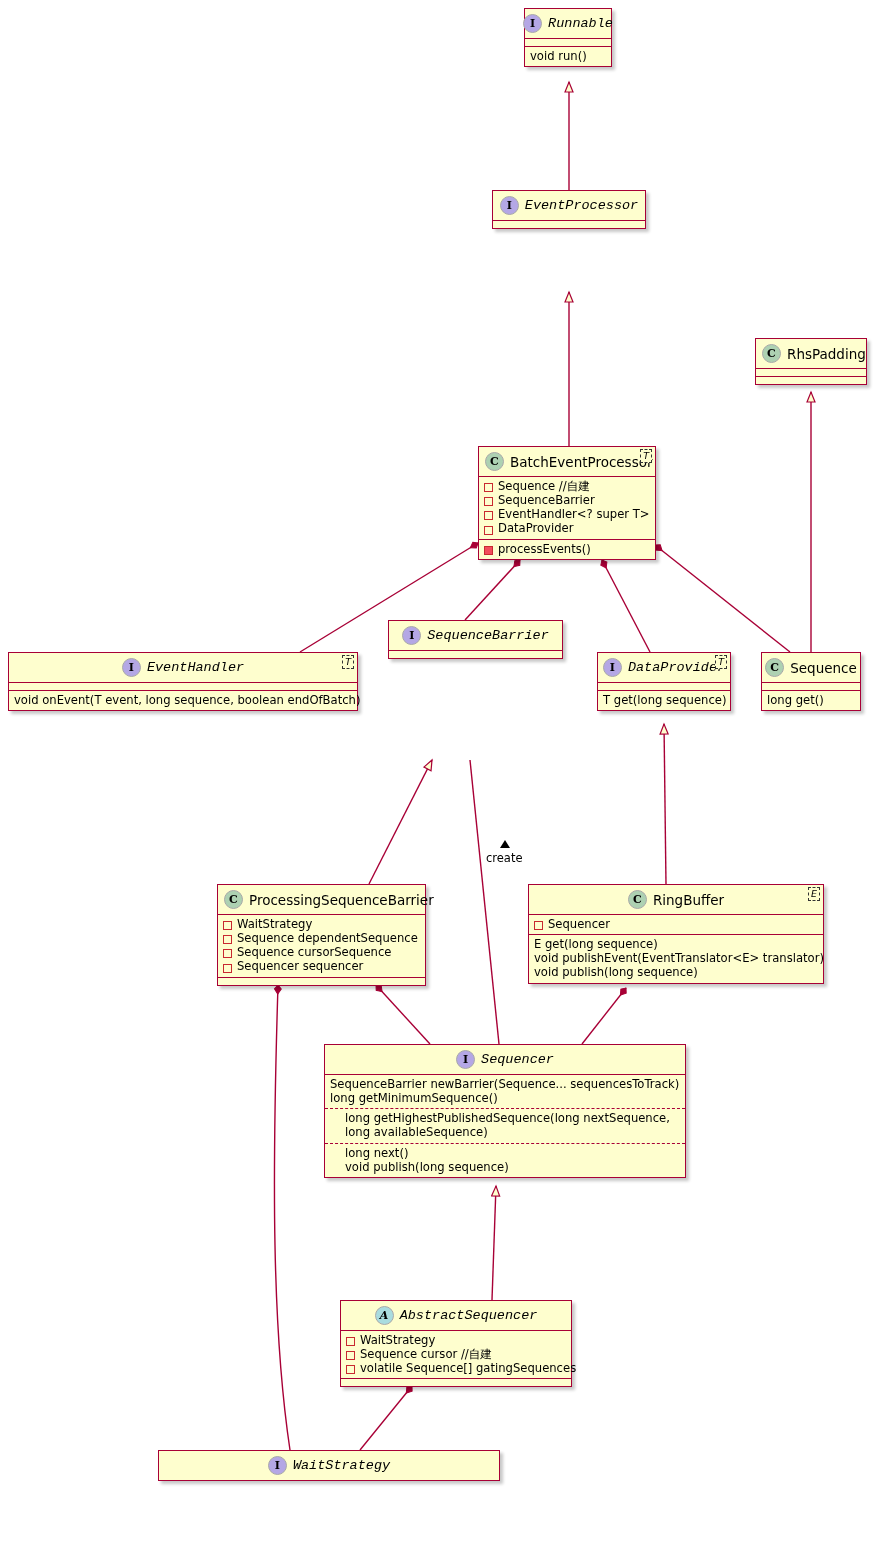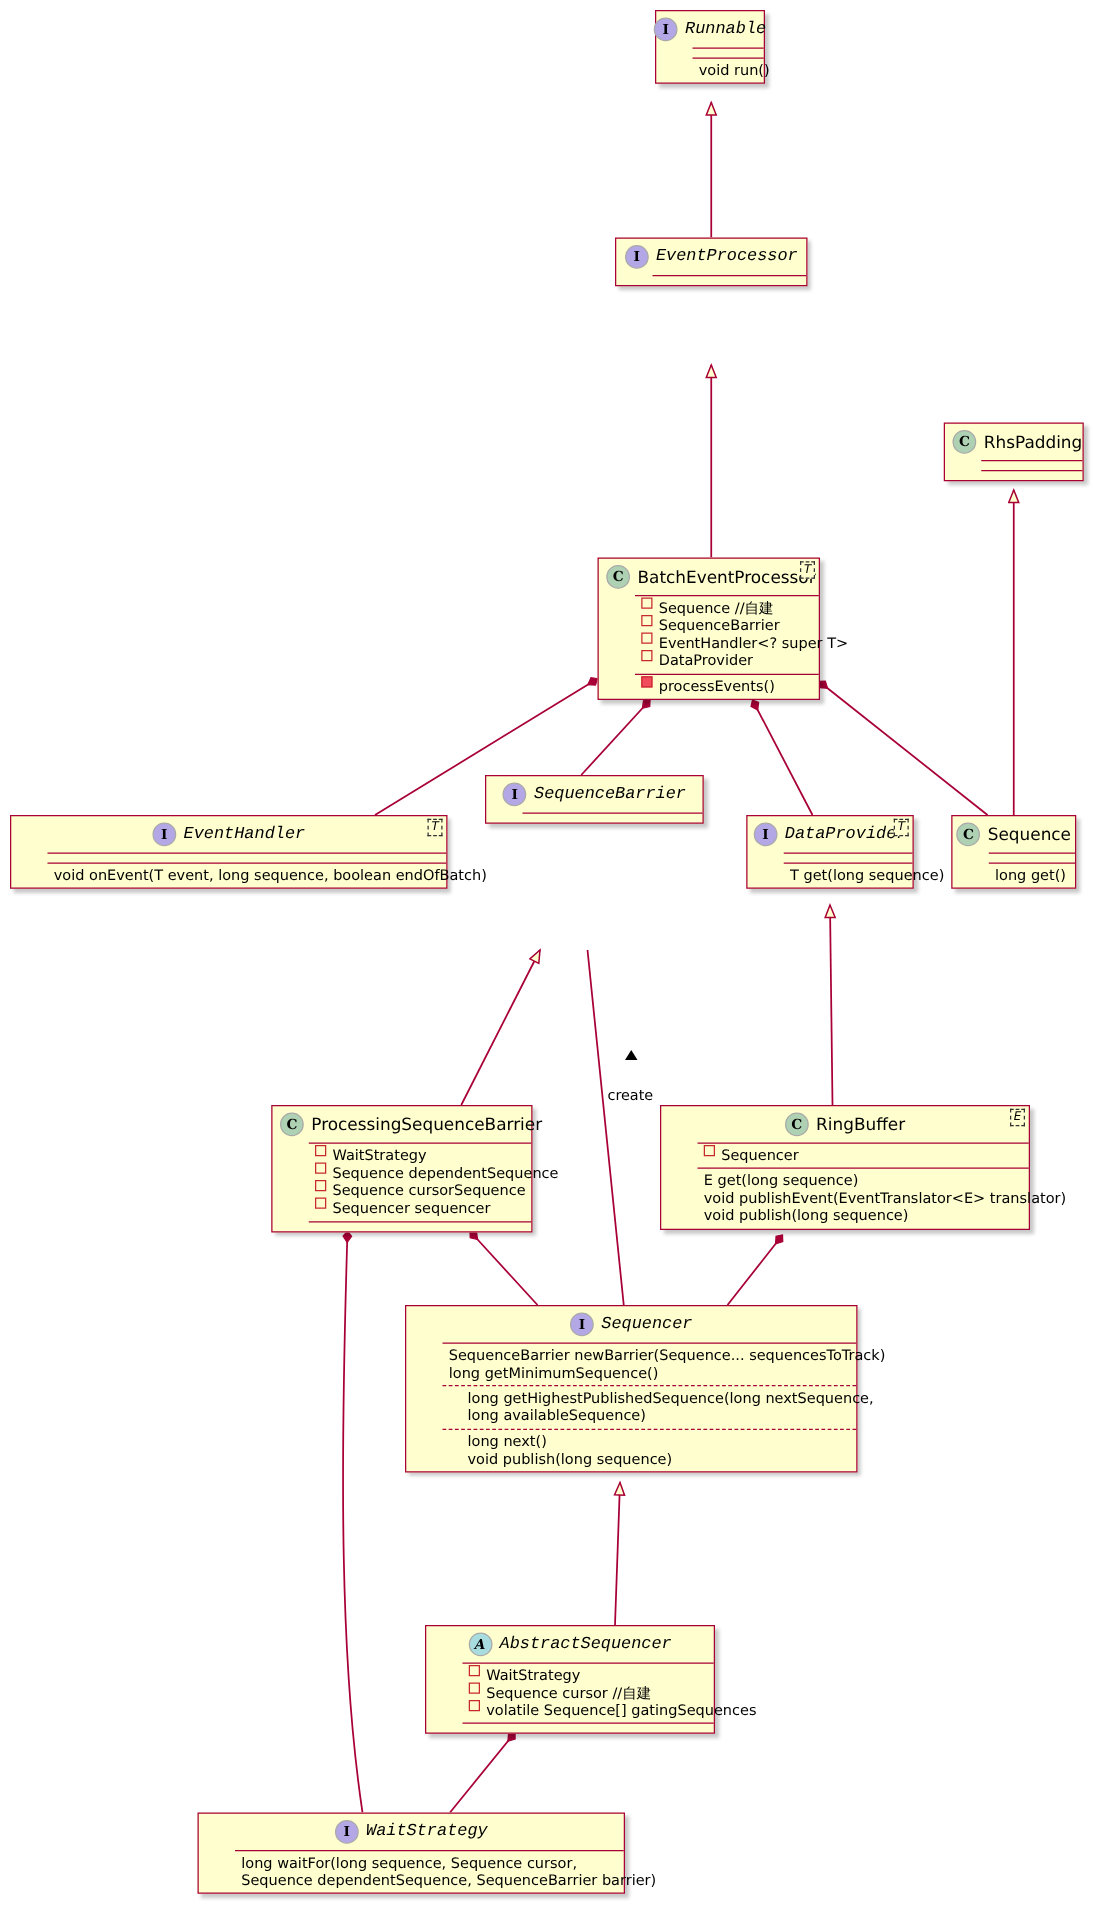--- a/index.html
+++ b/index.html
@@ -96,33 +96,32 @@
     padding: 1px 2px;
     color: #000;
   }
   .compartment {
     border-top: 1.4px solid #A80036;
     padding: 2px 5px 3px 5px;
     font-size: 11.6px;
     color: #000;
     line-height: 1.22;
     white-space: nowrap;
-    margin-left: 29px;
   }
   .compartment.empty {
     height: 7px;
     padding: 0;
   }
   .compartment.dashed-top {
     border-top: 1.1px dashed #A80036;
     padding-left: 20px;
   }
   .member {
     display: flex;
-    align-items: flex-start;
+    align-items: flex-end;
     white-space: nowrap;
   }
   .vis-box {
     display: inline-block;
     width: 7px;
     height: 7px;
     border: 1.2px solid #C82930;
     background: transparent;
     margin-right: 5px;
     flex: 0 0 auto;
@@ -188,21 +187,21 @@
       <path d="M492,1300 L496,1186" marker-end="url(#hollow-tri)"></path>
 
       <path d="M278,985 C272,1180 272,1330 290,1450" marker-start="url(#filled-diamond)"></path>
 
       <path d="M412,1386 L360,1450" marker-start="url(#filled-diamond)"></path>
     </g>
 
     <path d="M505,840 L510,848 L500,848 z" fill="#000000"></path>
   </svg>
 
-  <div class="edge-label" style="left:486px; top:869px;">create</div>
+  <div class="edge-label" style="left:486px; top:851px;">create</div>
 
   <div class="node" style="left:524px; top:8px; width:88px;">
     <div class="node-header">
       <span class="stereo iface">I</span>
       <span class="title-italic">Runnable</span>
     </div>
     <div class="compartment empty"></div>
     <div class="compartment">
       <div>void run()</div>
     </div>
@@ -384,19 +383,15 @@
       </div>
     </div>
     <div class="compartment empty"></div>
   </div>
 
   <div class="node" style="left:158px; top:1450px; width:342px;">
     <div class="node-header">
       <span class="stereo iface">I</span>
       <span class="title-italic">WaitStrategy</span>
     </div>
-    <div class="compartment">
-      <div>long waitFor(long sequence, Sequence cursor,</div>
-      <div>Sequence dependentSequence, SequenceBarrier barrier)</div>
-    </div>
   </div>
 
 </div>
 
 </body></html>

